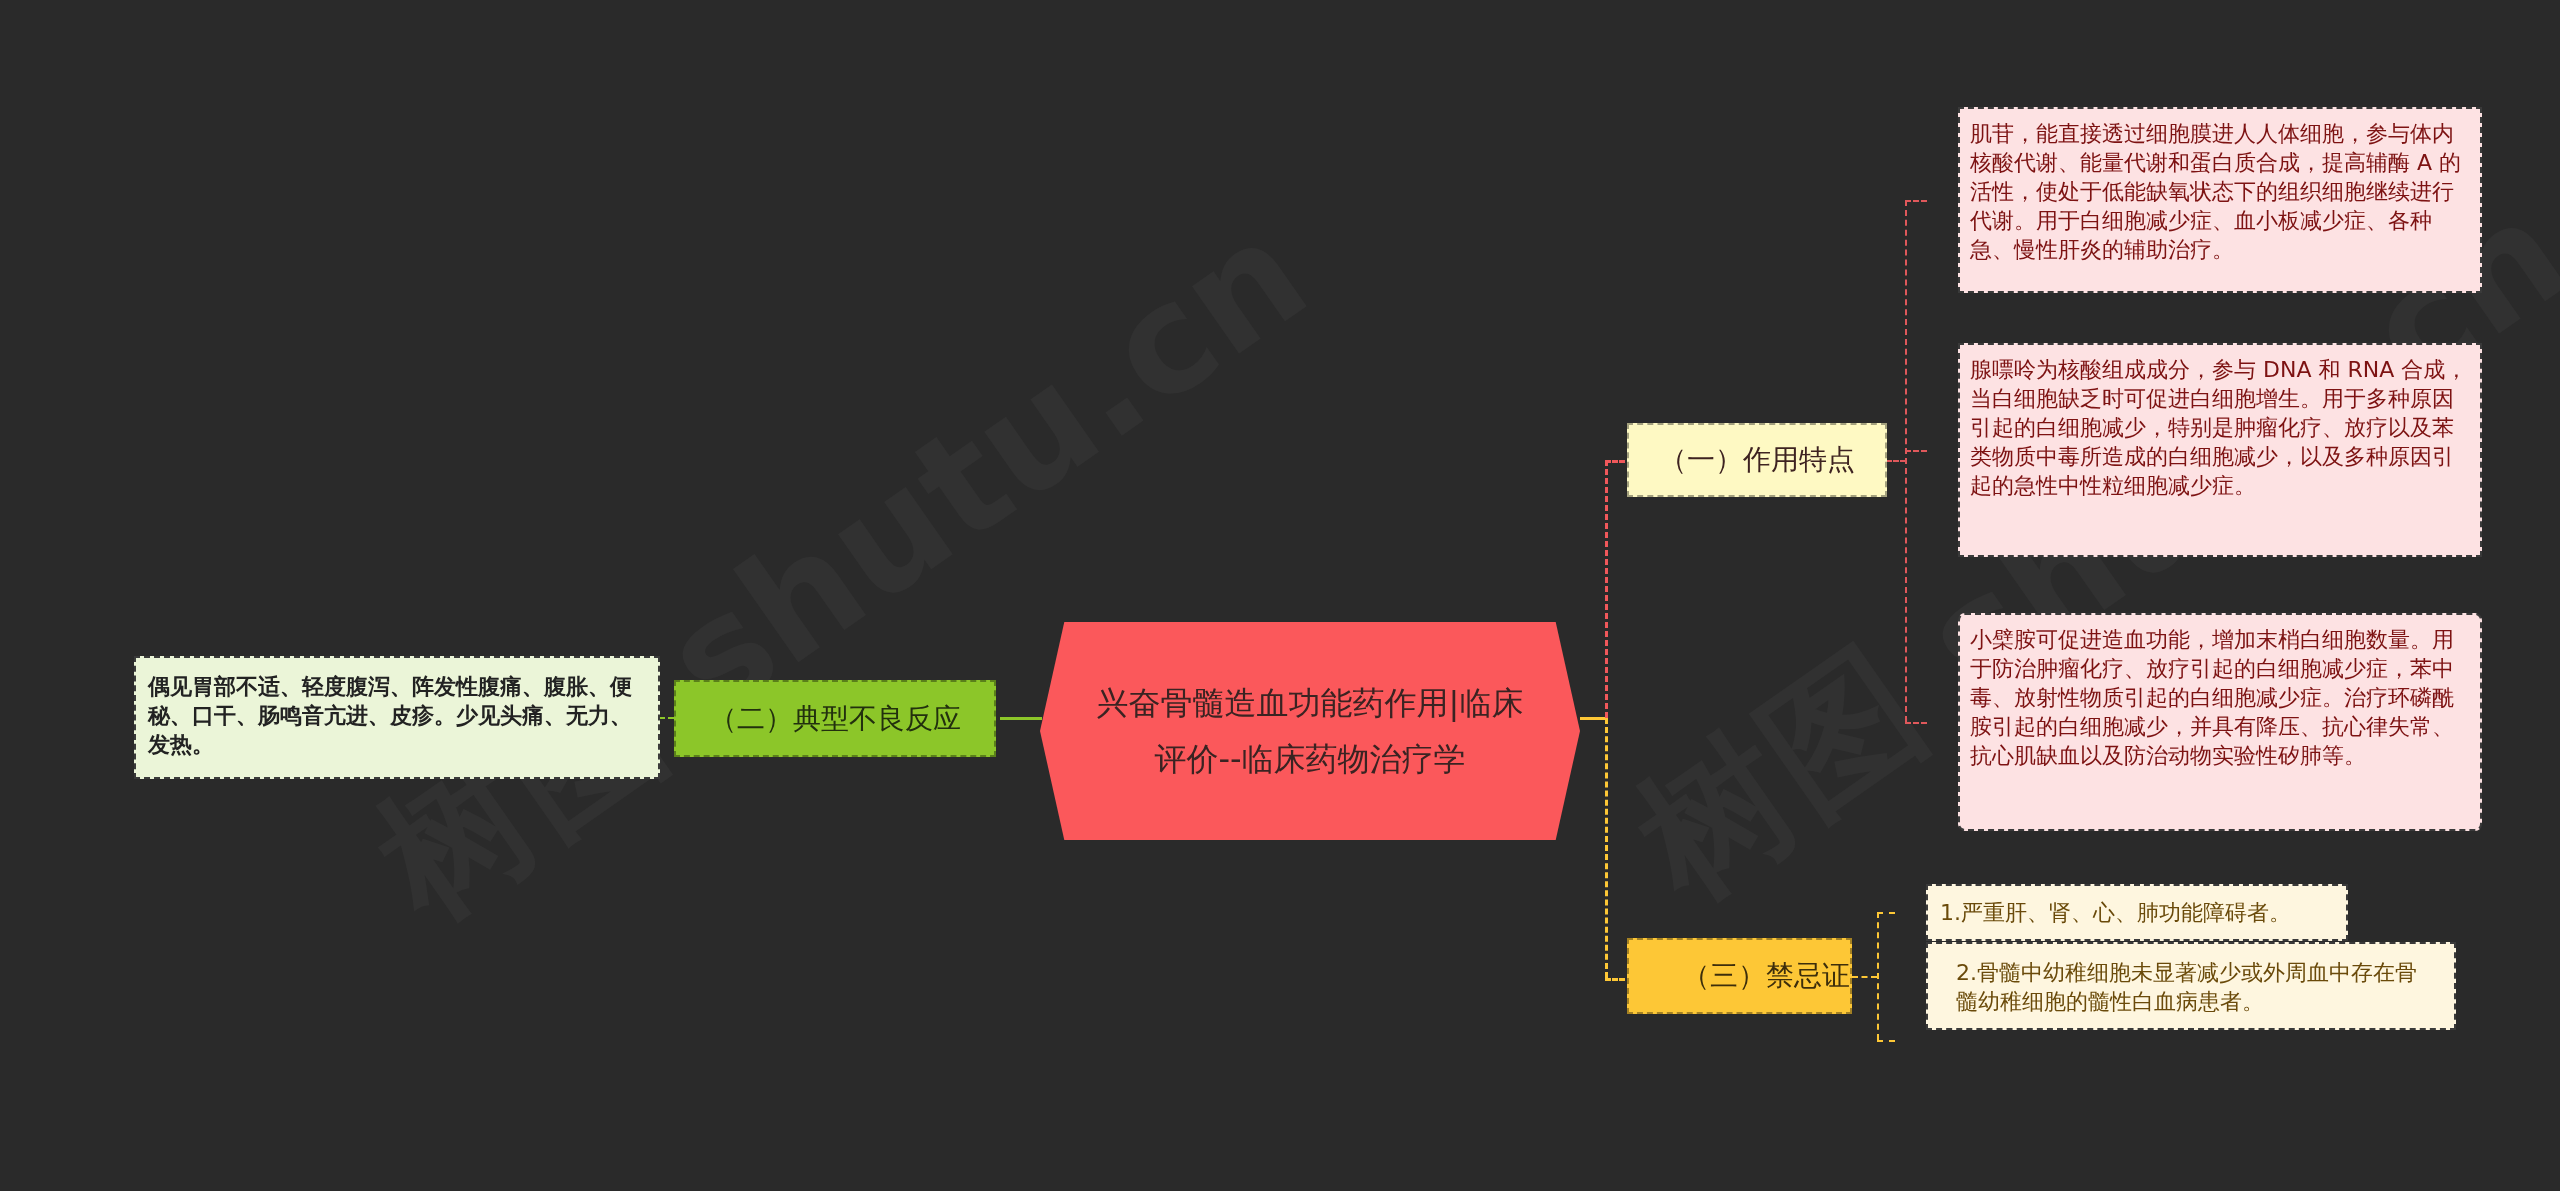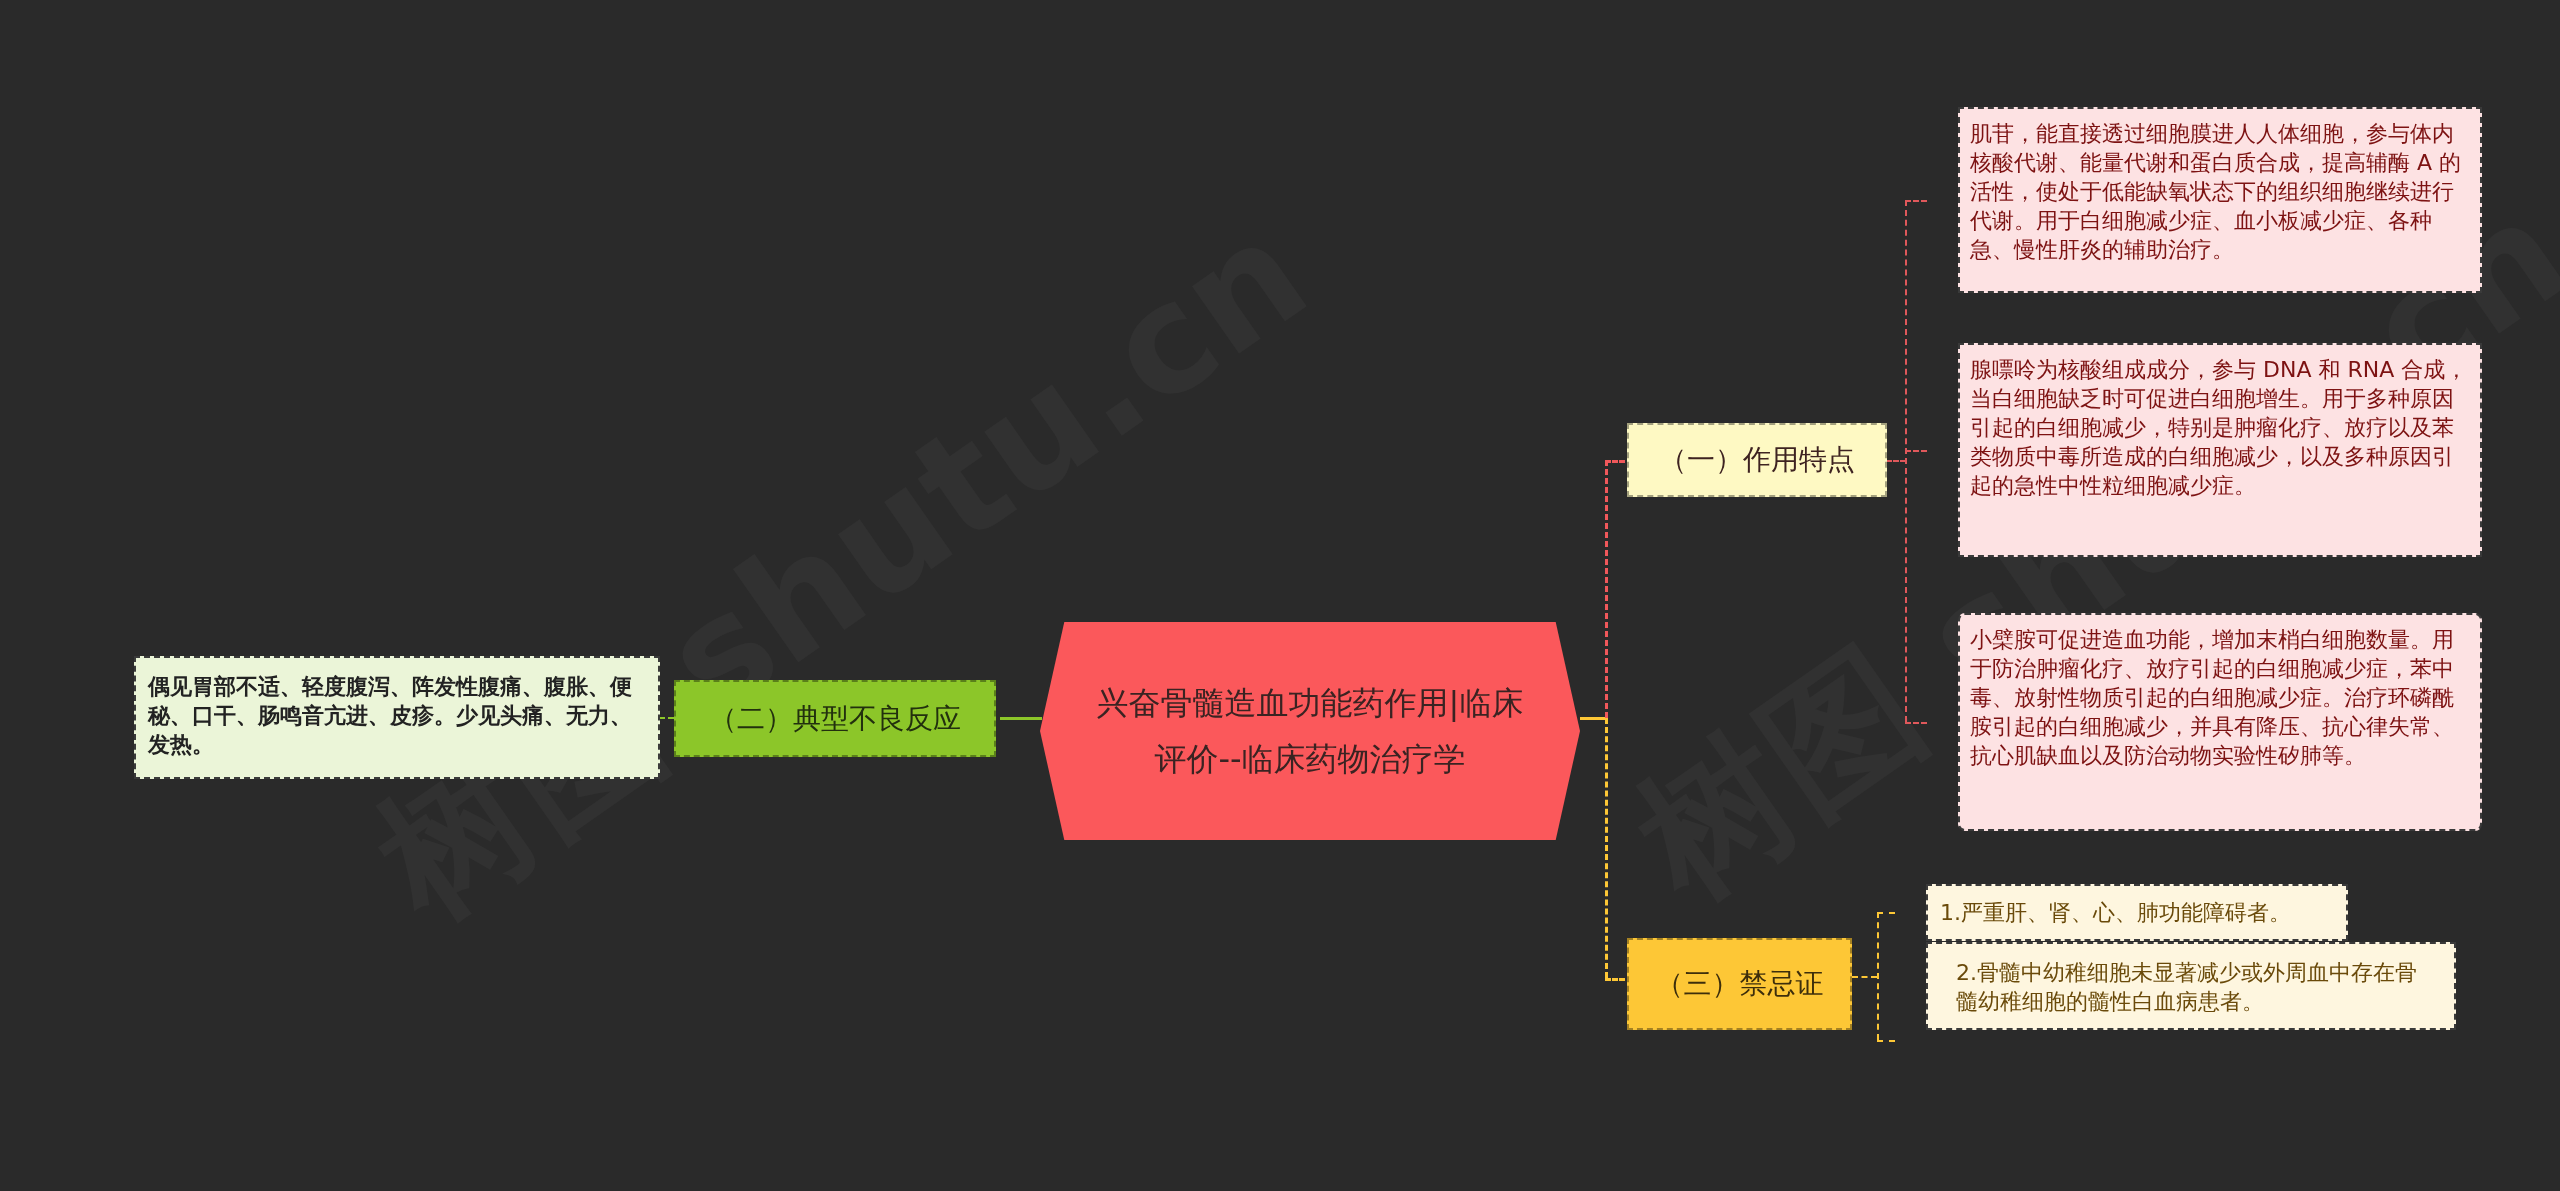--- a/index.html
+++ b/index.html
@@ -84,21 +84,21 @@
   <span>小檗胺可促进造血功能，增加末梢白细胞数量。用于防治肿瘤化疗、放疗引起的白细胞减少症，苯中毒、放射性物质引起的白细胞减少症。治疗环磷酰胺引起的白细胞减少，并具有降压、抗心律失常、抗心肌缺血以及防治动物实验性矽肺等。</span>
 </div>
 
 <div class="abs branch b-green" style="left:674px; top:680px; width:322px; height:77px;">
   <span>（二）典型不良反应</span>
 </div>
 <div class="abs leaf l-green" style="left:105px; top:656px; width:526px; height:123px; padding:14px 12px;">
   <span>偶见胃部不适、轻度腹泻、阵发性腹痛、腹胀、便秘、口干、肠鸣音亢进、皮疹。少见头痛、无力、发热。</span>
 </div>
 
-<div class="abs branch b-yellow" style="left:1627px; top:938px; width:225px; height:92px;">
+<div class="abs branch b-yellow" style="left:1627px; top:938px; width:225px; height:76px;justify-content:flex-end;">
   <span>（三）禁忌证</span>
 </div>
 <div class="abs leaf l-yellow" style="left:1897px; top:884px; width:422px; height:57px; padding:12px 12px;">
   <span>1.严重肝、肾、心、肺功能障碍者。</span>
 </div>
 <div class="abs leaf l-yellow" style="left:1897px; top:942px; width:530px; height:88px; padding:14px 28px;">
   <span>2.骨髓中幼稚细胞未显著减少或外周血中存在骨髓幼稚细胞的髓性白血病患者。</span>
 </div>
 
 </body></html>

